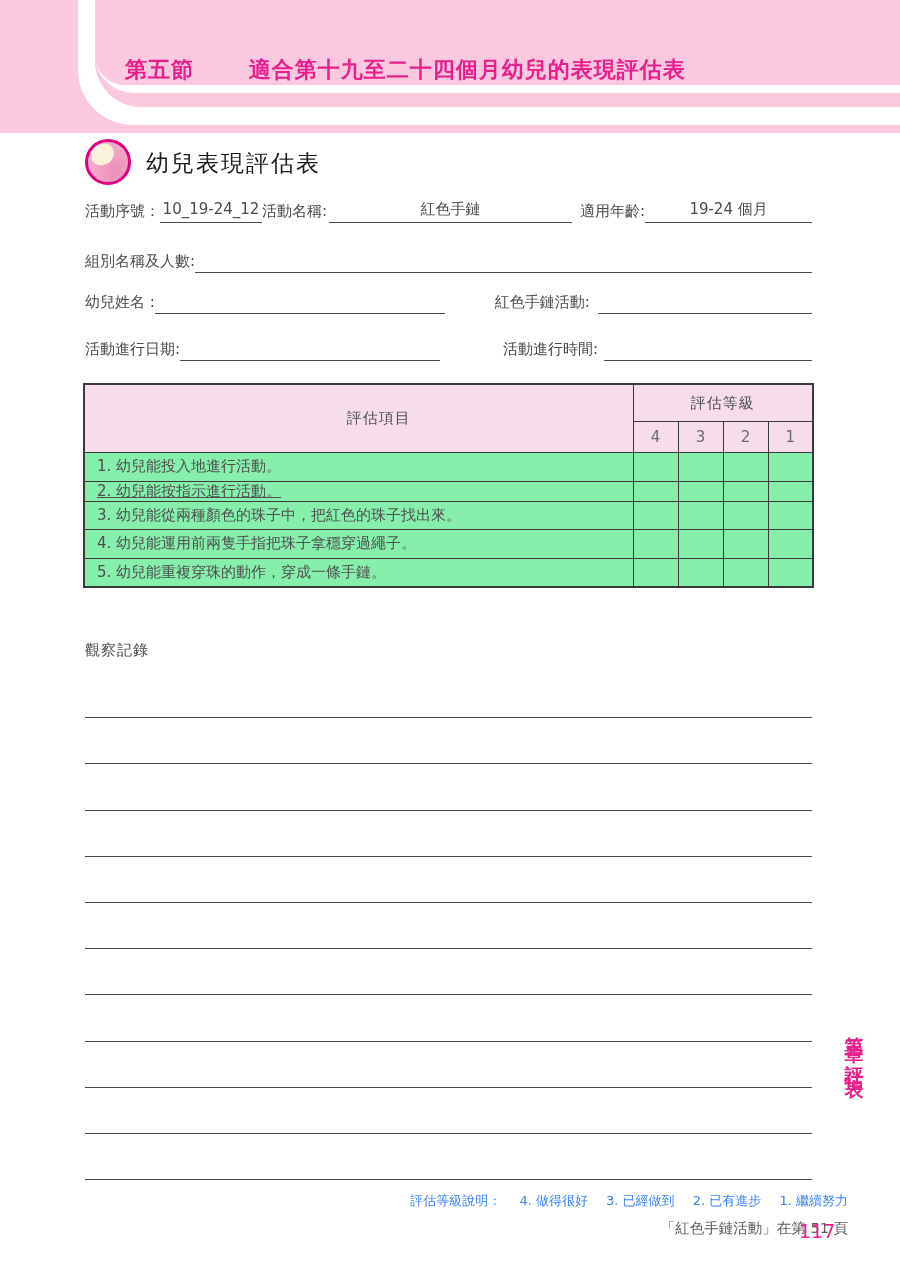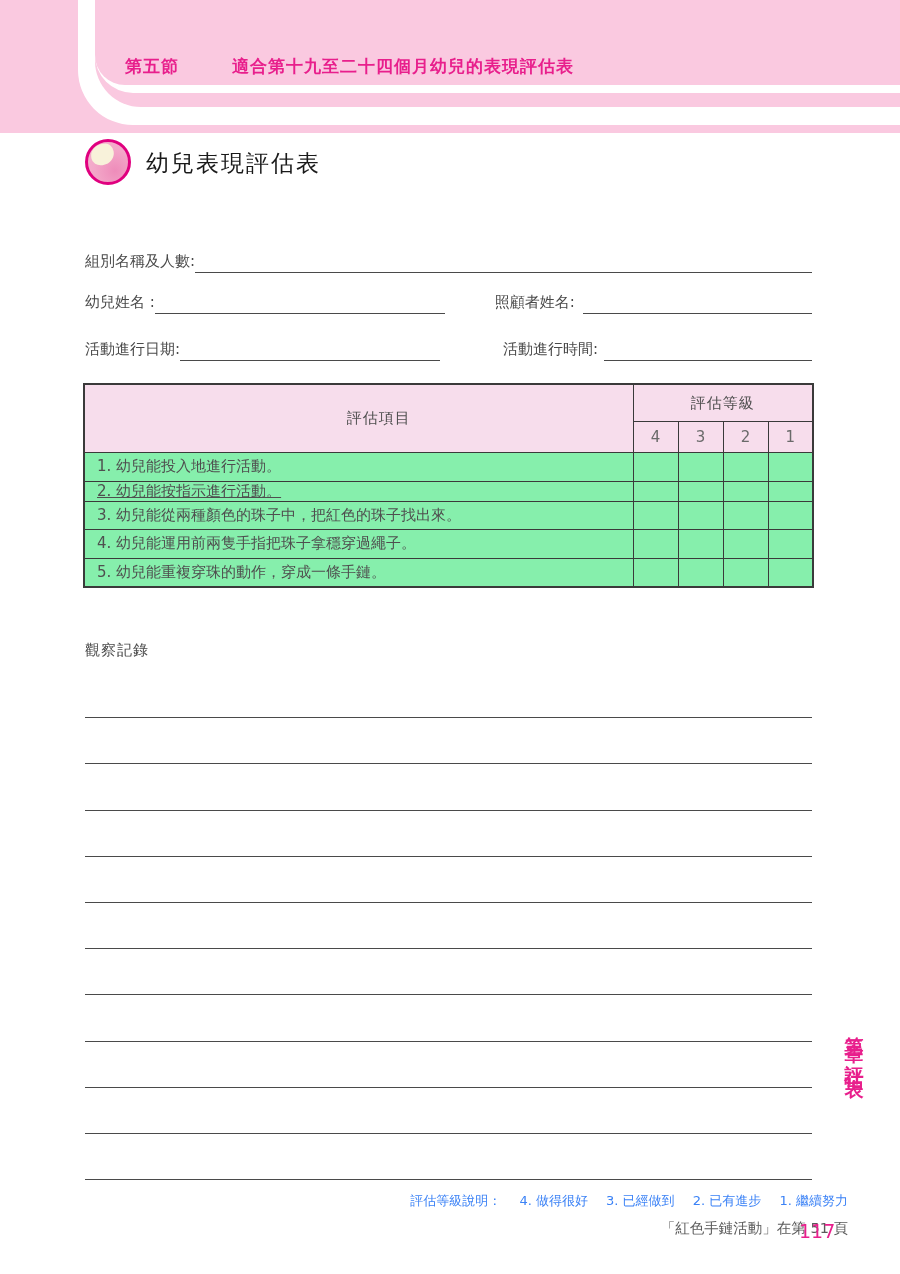--- a/index.html
+++ b/index.html
@@ -6,21 +6,21 @@
   .page{
     position:relative;width:900px;height:1274px;overflow:hidden;background:#ffffff;
     font-family:"DejaVu Sans","Liberation Sans",sans-serif;color:#4f4f4f;
   }
   
   .band{position:absolute;left:0;top:0;width:900px;height:133px;background:#fac9e0;overflow:hidden;}
   .band .f1{position:absolute;left:78px;top:-60px;right:-30px;bottom:8px;background:#ffffff;border-bottom-left-radius:55px;}
   .band .f2{position:absolute;left:95px;top:-60px;right:-30px;bottom:26px;background:#fac9e0;border-bottom-left-radius:46px;}
   .band .f3{position:absolute;left:95px;top:-60px;right:-30px;bottom:40px;background:#ffffff;border-bottom-left-radius:38px;}
   .band .panel{position:absolute;left:95px;top:-60px;right:-30px;bottom:48px;background:#fac9e0;border-bottom-left-radius:30px;}
-  .section-line{position:absolute;left:125px;top:55px;font-size:17px;font-weight:bold;color:#e81f8c;letter-spacing:1px;white-space:nowrap;}
+  .section-line{position:absolute;left:125px;top:55px;font-size:22px;font-weight:bold;color:#e81f8c;letter-spacing:1px;white-space:nowrap;}
   .section-line .sec-title{margin-left:46px;}
   
   .bead{position:absolute;left:85px;top:139px;width:40px;height:40px;border-radius:50%;
         background:radial-gradient(circle at 68% 72%, #ee8cba 0%, #f3a9c9 55%, #f5b4d0 100%);
         border:3px solid #e0007f;}
   .bead .hl{position:absolute;left:3px;top:2px;width:23px;height:21px;background:#f8f2da;
         border-radius:62% 38% 55% 45% / 55% 45% 60% 40%;transform:rotate(-8deg);}
   .page-title{position:absolute;left:146px;top:148px;font-size:23px;color:#1a1a1a;letter-spacing:2px;white-space:nowrap;}
   
   .frow{position:absolute;left:85px;width:727px;display:flex;align-items:flex-end;font-size:15px;color:#4a4a4a;}
@@ -63,30 +63,38 @@
       <span>第五節</span>
       <span class="sec-title">適合第十九至二十四個月幼兒的表現評估表</span>
     </div>
   </div>
 
   <div class="bead">
     <div class="hl"></div>
   </div>
   <div class="page-title">幼兒表現評估表</div>
 
+  <div class="frow" style="top:200px;">
+    <span class="lbl">活動序號：</span>
+    <span class="fill val" style="width:102px;">10_19-24_12</span>
+    <span class="lbl">活動名稱:</span>
+    <span class="fill val" style="width:243px;margin-left:2px;">紅色手鏈</span>
+    <span class="lbl" style="margin-left:8px;">適用年齡:</span>
+    <span class="fill val" style="flex:1;">19-24 個月</span>
+  </div>
 
   <div class="frow" style="top:252px;">
     <span class="lbl">組別名稱及人數:</span>
     <span class="fill" style="flex:1;"></span>
   </div>
 
   <div class="frow" style="top:293px;">
     <span class="lbl">幼兒姓名 :</span>
     <span class="fill" style="width:290px;"></span>
-    <span class="lbl" style="margin-left:50px;">照顧者姓名:</span>
+    <span class="lbl" style="margin-left:50px;">紅色手鏈活動:</span>
     <span class="fill" style="flex:1;margin-left:8px;"></span>
   </div>
 
   <div class="frow" style="top:340px;">
     <span class="lbl">活動進行日期:</span>
     <span class="fill" style="width:260px;"></span>
     <span class="lbl" style="margin-left:63px;">活動進行時間:</span>
     <span class="fill" style="flex:1;margin-left:6px;"></span>
   </div>
 

